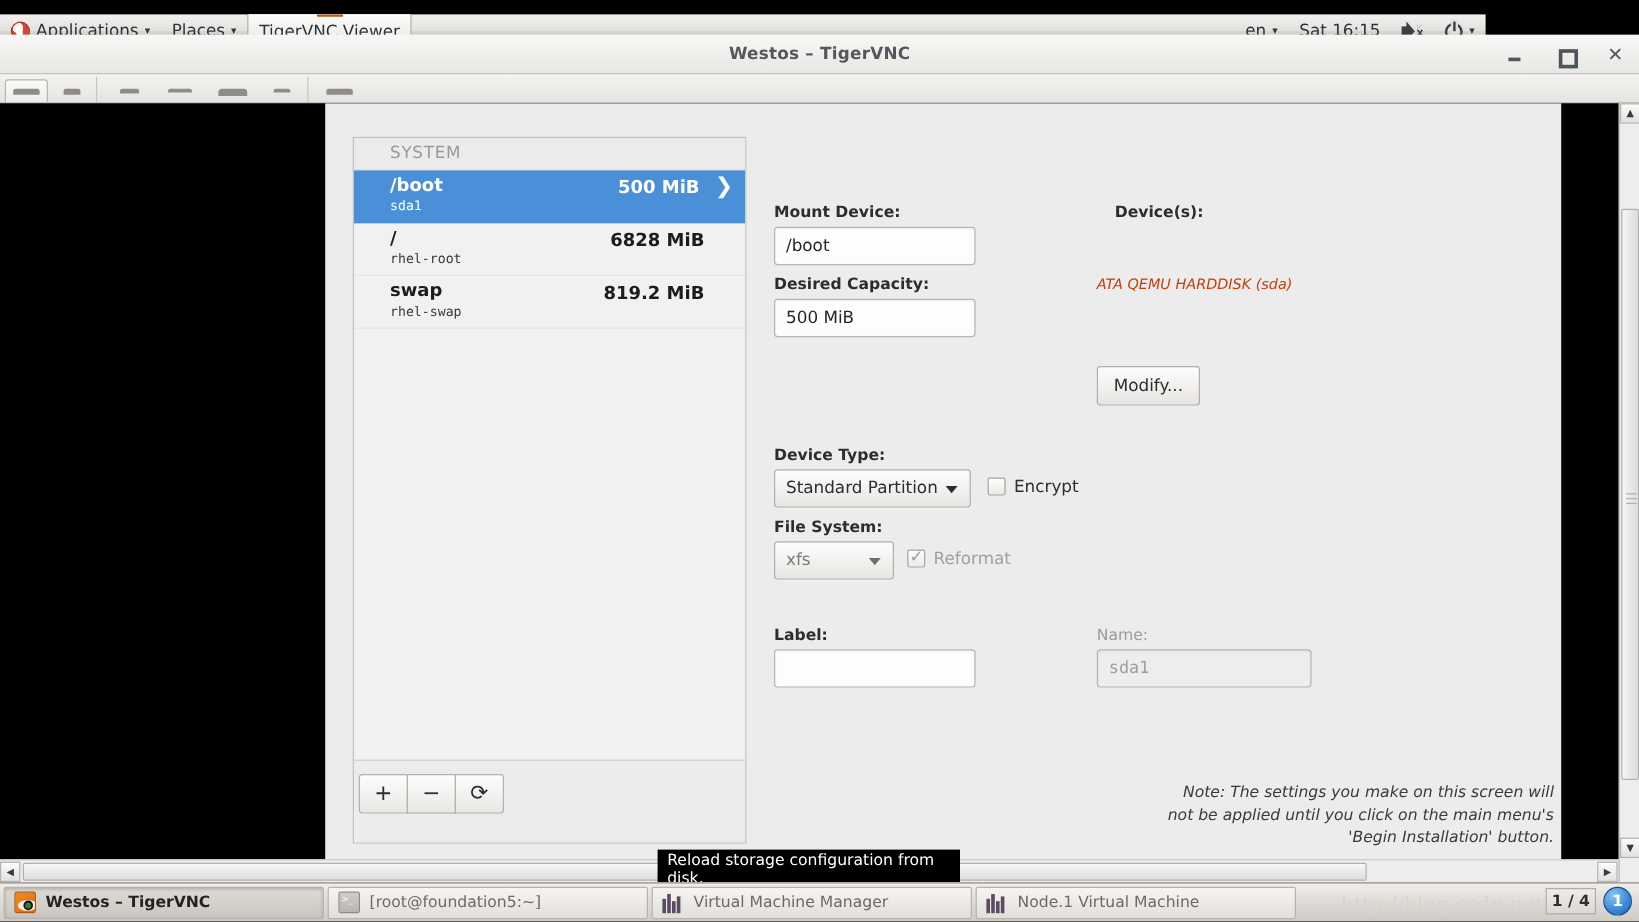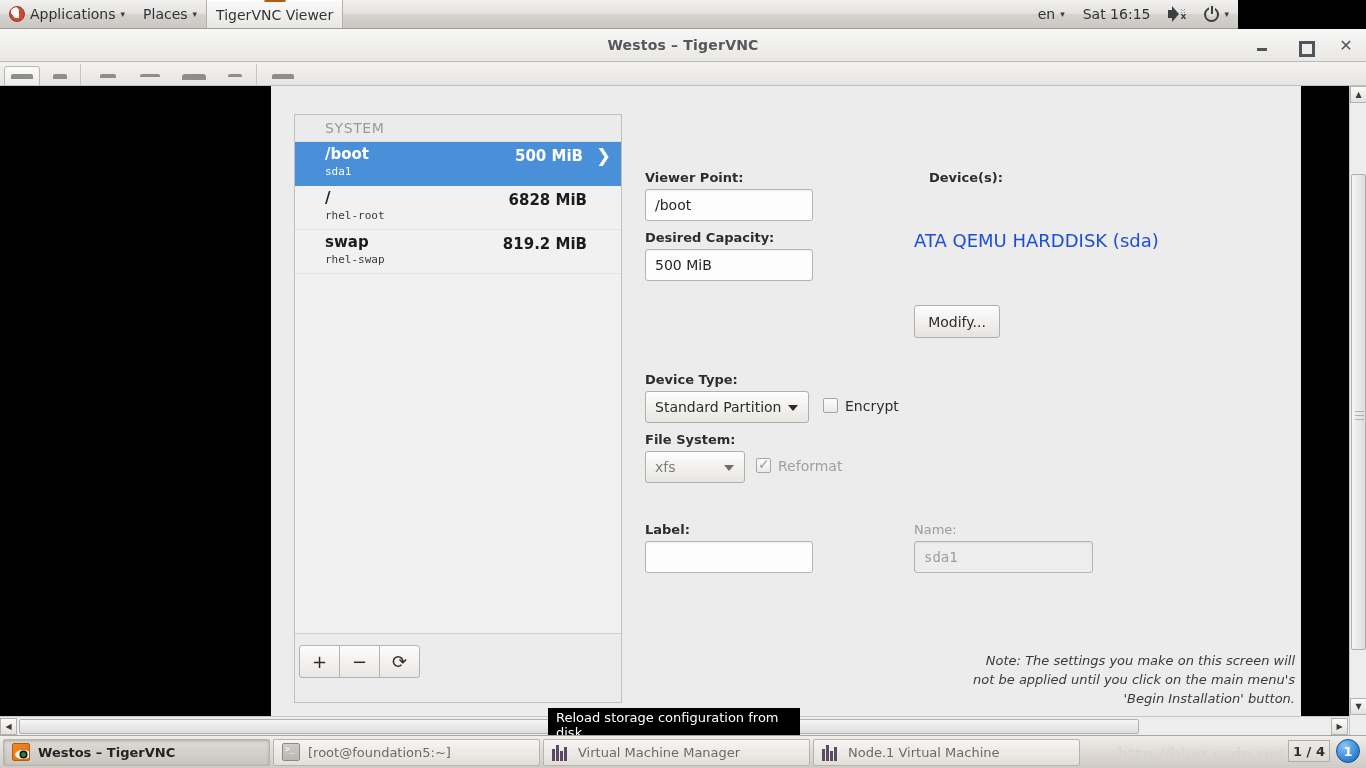--- a/index.html
+++ b/index.html
@@ -5,21 +5,21 @@
   * { box-sizing: border-box; margin: 0; padding: 0; }
   html, body {
     width: 1366px; height: 768px;
     font-family: "DejaVu Sans", sans-serif;
     background: #000; overflow: hidden;
   }
   #screen { position: relative; width: 1366px; height: 768px; }
 
   
   .gnome-panel {
-    position: absolute; left: 0; top: 0; width: 1238px; height: 29px;
+    position: absolute; left: 0; top: 12px; width: 1238px; height: 29px;
     background: linear-gradient(to bottom, #f2f1f0 0%, #e3e1de 50%, #d6d3cf 51%, #cbc7c2 100%);
     border-bottom: 1px solid #9c9a97;
     display: flex; align-items: center;
   }
   .panel-item {
     display: flex; align-items: center; gap: 5px;
     height: 28px; padding: 0 9px;
     font-size: 14px; color: #2e3436;
     font-family: "DejaVu Sans", sans-serif;
   }
@@ -405,21 +405,21 @@
 
         <div class="cap-wrap">
           <div class="cap-box cap-avail">992.5 KiB</div>
           <div class="cap-box cap-total">8192 MiB</div>
         </div>
 
         <div class="tooltip">Reload storage configuration from disk.</div>
 
         <div class="form-area">
 
-          <div style="position:absolute;left:0;top:64px;" class="fld-label">Viewer Point:</div>
+          <div style="position:absolute;left:0;top:64px;" class="fld-label">Mount Device:</div>
           <div style="position:absolute;left:0;top:83px;" class="txtbox">/boot</div>
 
           <div style="position:absolute;left:0;top:124px;" class="fld-label">Desired Capacity:</div>
           <div style="position:absolute;left:0;top:143px;" class="txtbox">500 MiB</div>
 
           <div style="position:absolute;left:0;top:266px;" class="fld-label">Device Type:</div>
           <div style="position:absolute;left:0;top:285px;width:164px;" class="combo">
             <span>Standard Partition</span>
             <span class="arr"></span>
           </div>
@@ -434,21 +434,21 @@
           <div style="position:absolute;left:111px;top:352px;" class="chk checked-dim"></div>
           <div style="position:absolute;left:133px;top:352px;font-size:14px;color:#a0a0a0;">Reformat</div>
 
           <div style="position:absolute;left:0;top:416px;" class="fld-label">Label:</div>
           <div style="position:absolute;left:0;top:435px;" class="txtbox"></div>
 
           <div style="position:absolute;left:269px;top:416px;" class="fld-label dim">Name:</div>
           <div style="position:absolute;left:269px;top:435px;width:179px;" class="txtbox disabled">sda1</div>
 
           <div style="position:absolute;left:284px;top:64px;" class="fld-label">Device(s):</div>
-          <div style="position:absolute;left:269px;top:124px;font-size:18px;color:#1d4ed8;">ATA QEMU HARDDISK (sda)</div>
+          <div style="position:absolute;left:269px;top:124px;font-size:12px;color:#c2410c;font-style:italic;">ATA QEMU HARDDISK (sda)</div>
           <div style="position:absolute;left:269px;top:199px;width:86px;height:33px;" class="btn">Modify...</div>
 
           <div class="note" style="top:545px;">Note:  The settings you make on this screen will not be applied until you click on the main menu's 'Begin Installation' button.</div>
         </div>
 
       </div>
     </div>
 
     <div class="vsb">
       <div class="sb-btn" style="top:0;">▲</div>

